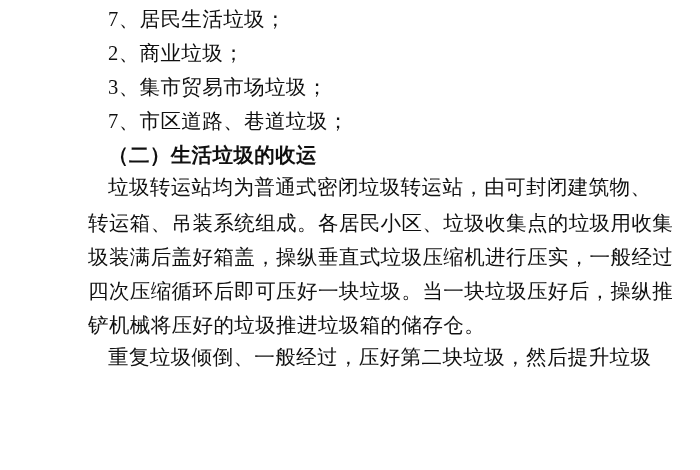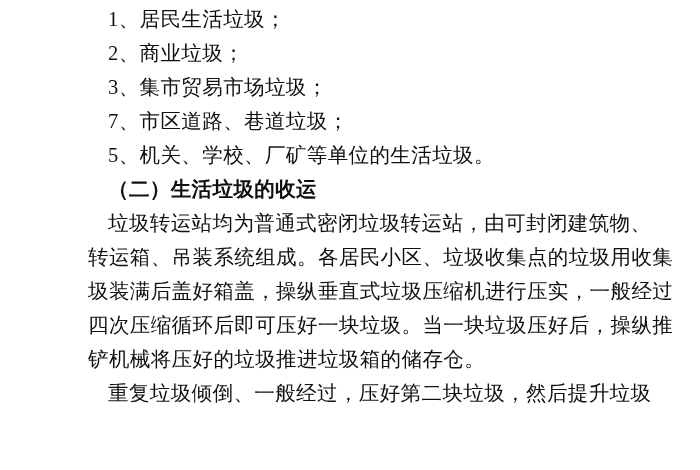--- a/index.html
+++ b/index.html
@@ -35,37 +35,37 @@
   .list-item {
     text-indent: 0;
     padding-left: 20px;
   }
   .sub-heading {
     padding-left: 20px;
     font-weight: bold;
   }
   .para-first {
     padding-left: 20px;
+    font-family: Liberation Mono, monospace;
   }
   .para-cont {
     padding-left: 0;
     font-family: Liberation Serif, serif;
   }
 </style>
 </head>
 <body>
 
 <div class="page">
   <div class="doc-body">
 
-    <div class="line list-item">1、居民生活垃圾；</div>
+    <div class="line list-item">7、居民生活垃圾；</div>
     <div class="line list-item">2、商业垃圾；</div>
     <div class="line list-item">3、集市贸易市场垃圾；</div>
     <div class="line list-item">7、市区道路、巷道垃圾；</div>
-    <div class="line list-item">5、机关、学校、厂矿等单位的生活垃圾。</div>
 
     <div class="line sub-heading">（二）生活垃圾的收运</div>
 
     <div class="line para-first">垃圾转运站均为普通式密闭垃圾转运站，由可封闭建筑物、</div>
     <div class="line para-cont">转运箱、吊装系统组成。各居民小区、垃圾收集点的垃圾用收集</div>
     <div class="line para-cont">圾装满后盖好箱盖，操纵垂直式垃圾压缩机进行压实，一般经过</div>
     <div class="line para-cont">四次压缩循环后即可压好一块垃圾。当一块垃圾压好后，操纵推</div>
     <div class="line para-cont">铲机械将压好的垃圾推进垃圾箱的储存仓。</div>
 
     <div class="line para-first">重复垃圾倾倒、一般经过，压好第二块垃圾，然后提升垃圾</div>

